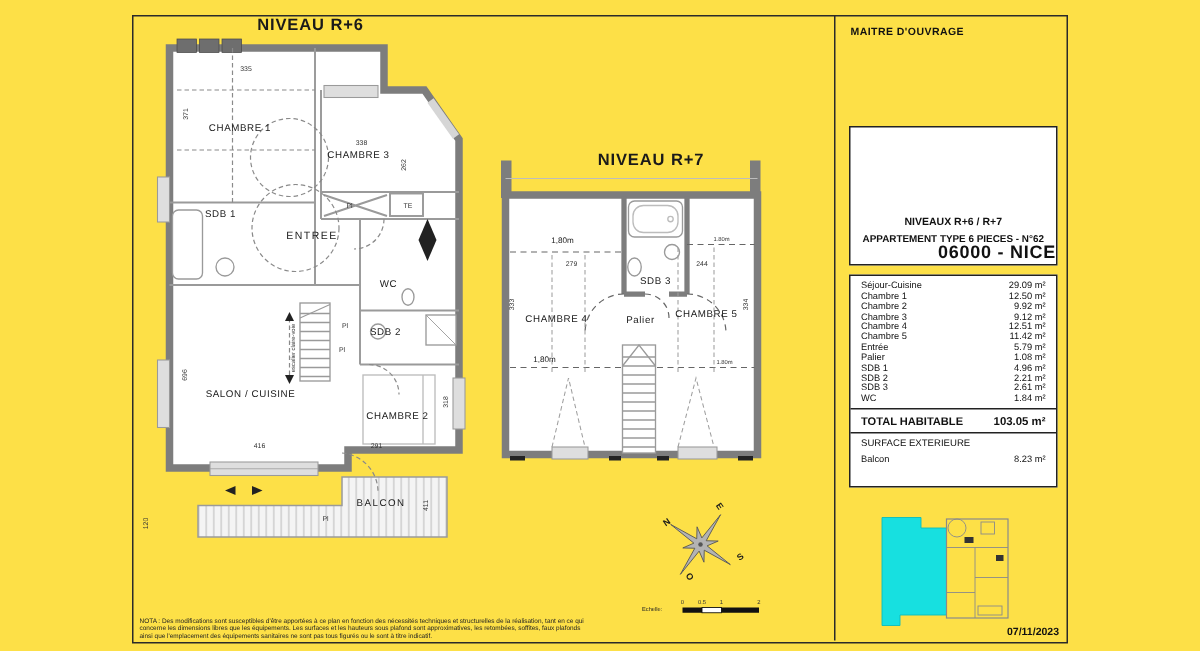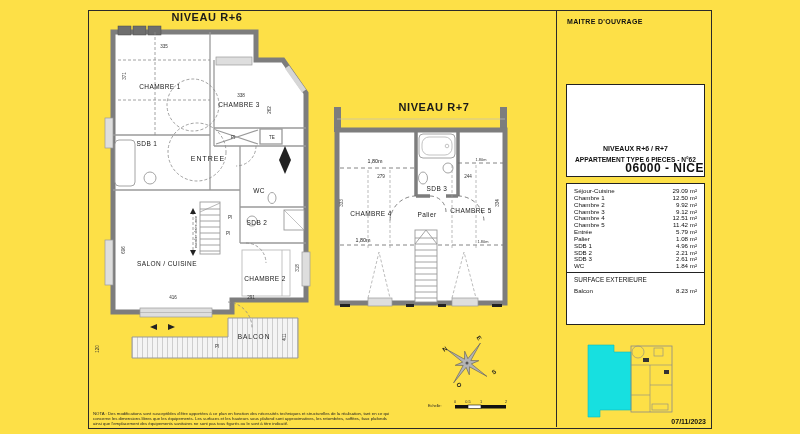--- a/index.html
+++ b/index.html
@@ -294,20 +294,24 @@
         </div>
       <div class="srow">
           <span>SDB 3</span>
           <span>2.61 m²</span>
         </div>
       <div class="srow">
           <span>WC</span>
           <span>1.84 m²</span>
         </div>
     </div>
+    <div class="trow">
+      <span class="tl">TOTAL HABITABLE</span>
+      <span class="tv">103.05 m²</span>
+    </div>
     <div class="ext">
       <div class="ext-title">SURFACE EXTERIEURE</div>
       <div class="erow">
         <span>Balcon</span>
         <span>8.23 m²</span>
       </div>
     </div>
   </div>
 
   <div class="date">07/11/2023</div>

